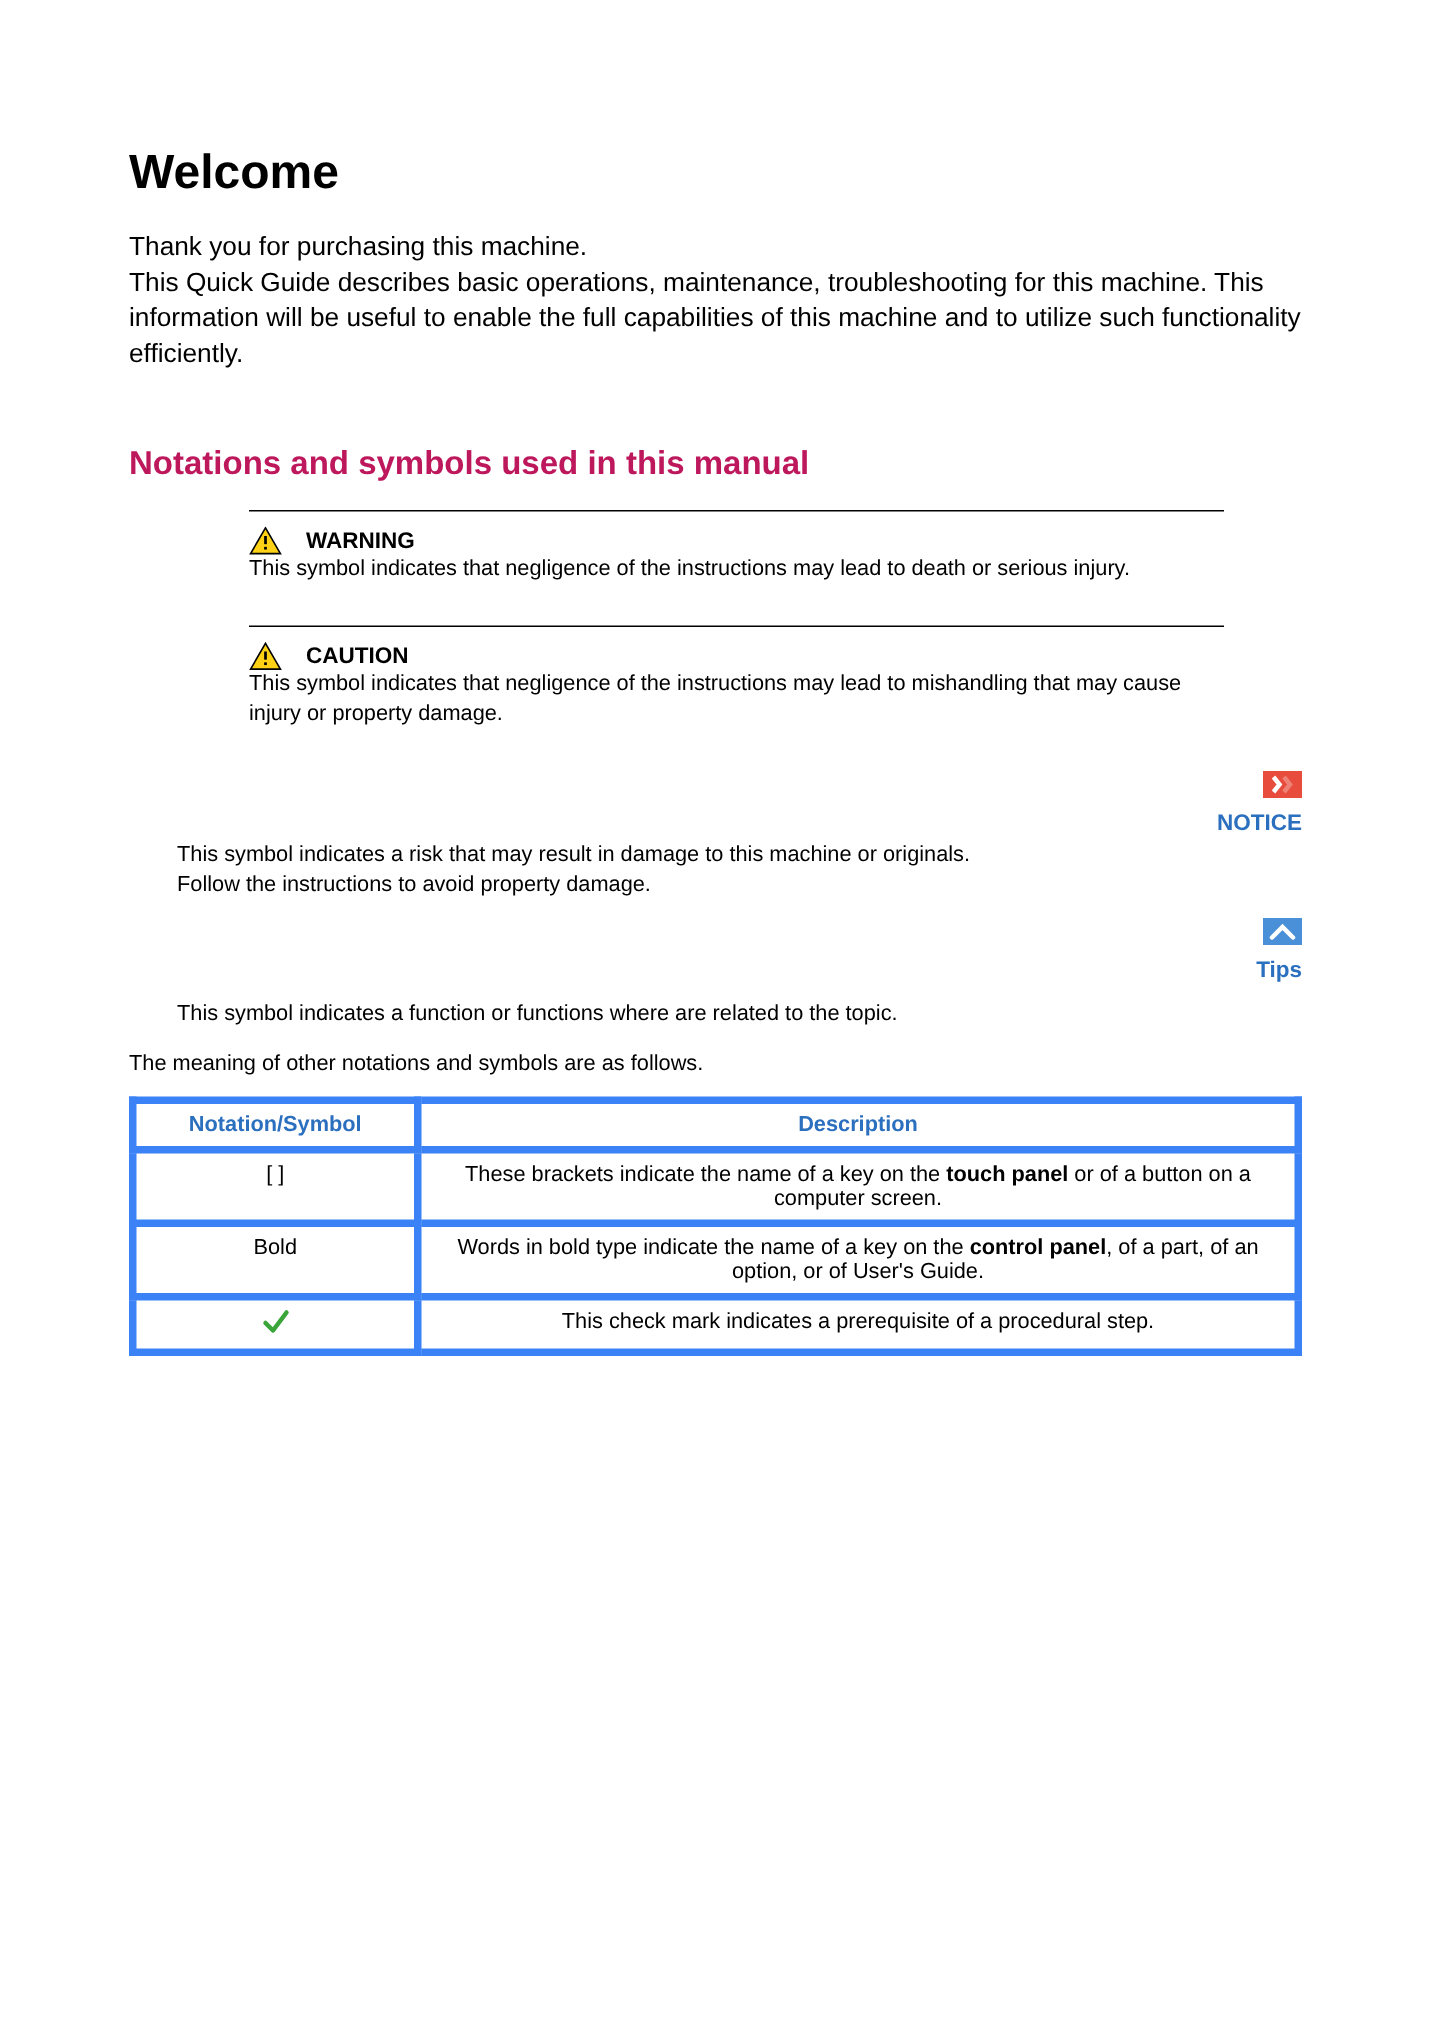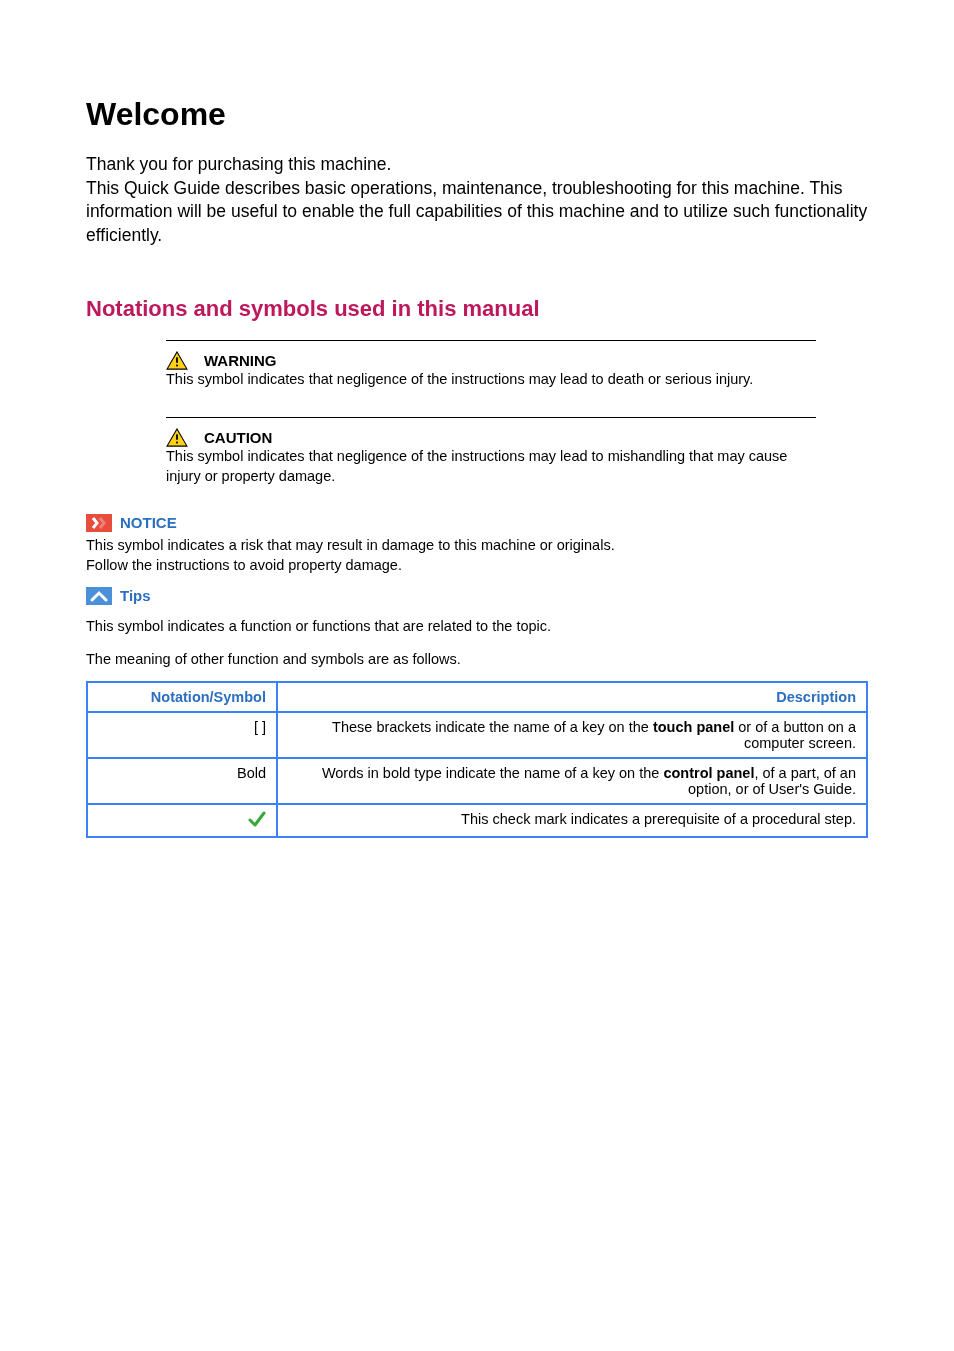--- a/index.html
+++ b/index.html
@@ -57,54 +57,56 @@
     }
     .warning-label {
       font-size: 15px;
       font-weight: bold;
     }
     .sub-section {
       margin-bottom: 12px;
     }
     .sub-header {
       display: flex;
-      align-items: flex-start;
+      align-items: flex-end;
       gap: 8px;
       margin-bottom: 4px;
+      flex-direction: column;
     }
     .sub-icon {
       width: 26px;
       height: 18px;
       display: inline-block;
     }
     .sub-label {
       font-size: 15px;
       font-weight: bold;
       color: #2b6fbf;
     }
     .sub-desc {
       font-size: 14.5px;
       line-height: 1.35;
       margin-bottom: 10px;
+      margin-left: 32px;
     }
     .meaning-line {
       font-size: 14.5px;
       margin-top: 14px;
       margin-bottom: 14px;
     }
     table.notation-table {
       width: 100%;
       border-collapse: collapse;
       font-size: 14.5px;
     }
     table.notation-table th,
     table.notation-table td {
-      border: 2px solid #3b82f6;
+      border: 5px solid #3b82f6;
       padding: 6px 10px;
-      text-align: right;
+      text-align: center;
       vertical-align: top;
     }
     table.notation-table th {
       color: #2b6fbf;
       font-weight: bold;
       background: #fff;
     }
     .col-symbol { width: 190px; }
     .check-svg {
       width: 18px;
@@ -178,24 +180,24 @@
       <svg viewBox="0 0 26 18" width="26" height="18">
         <rect x="0" y="0" width="26" height="18" fill="#4a90d9"></rect>
         <path d="M6 13 L13 6 L20 13" stroke="#fff" stroke-width="3" fill="none" stroke-linecap="round"></path>
       </svg>
     </span>
     <span class="sub-label">Tips</span>
   </div>
 </div>
 
 <div class="sub-section">
-  <div class="sub-desc">This symbol indicates a function or functions that are related to the topic.</div>
-</div>
-
-<div class="meaning-line">The meaning of other function and symbols are as follows.</div>
+  <div class="sub-desc">This symbol indicates a function or functions where are related to the topic.</div>
+</div>
+
+<div class="meaning-line">The meaning of other notations and symbols are as follows.</div>
 
 <table class="notation-table">
   <thead>
     <tr>
       <th class="col-symbol">Notation/Symbol</th>
       <th>Description</th>
     </tr>
   </thead>
   <tbody>
     <tr>

